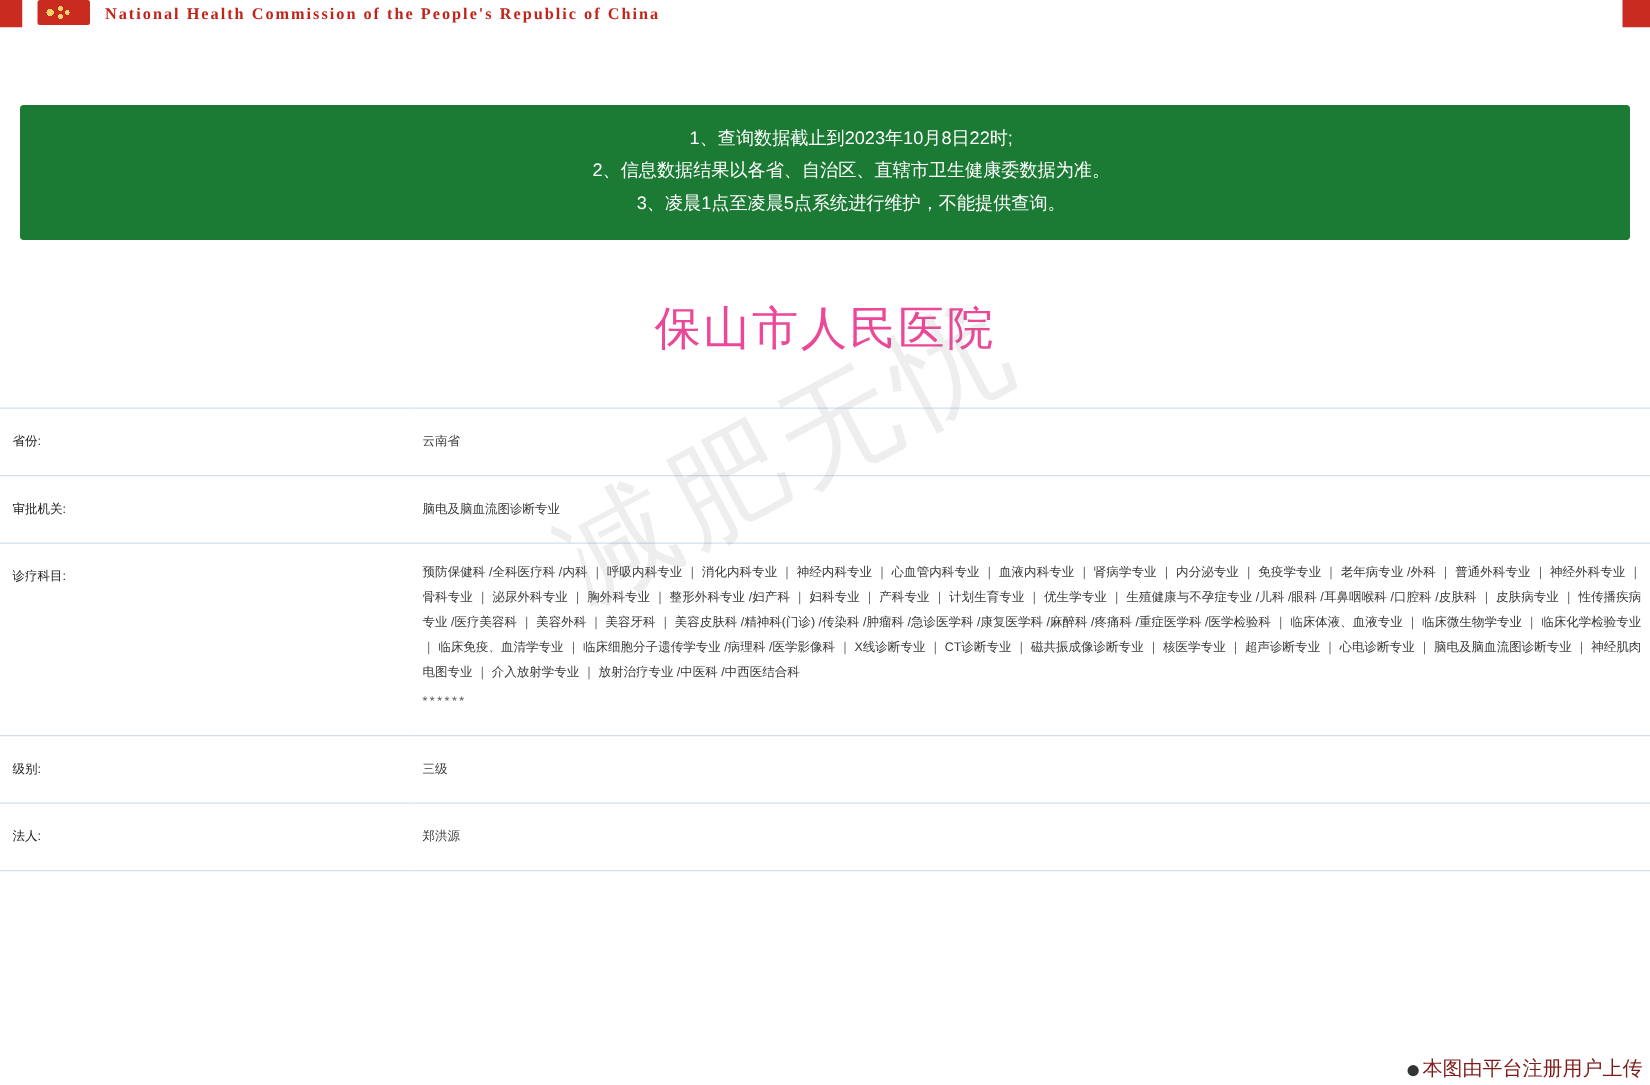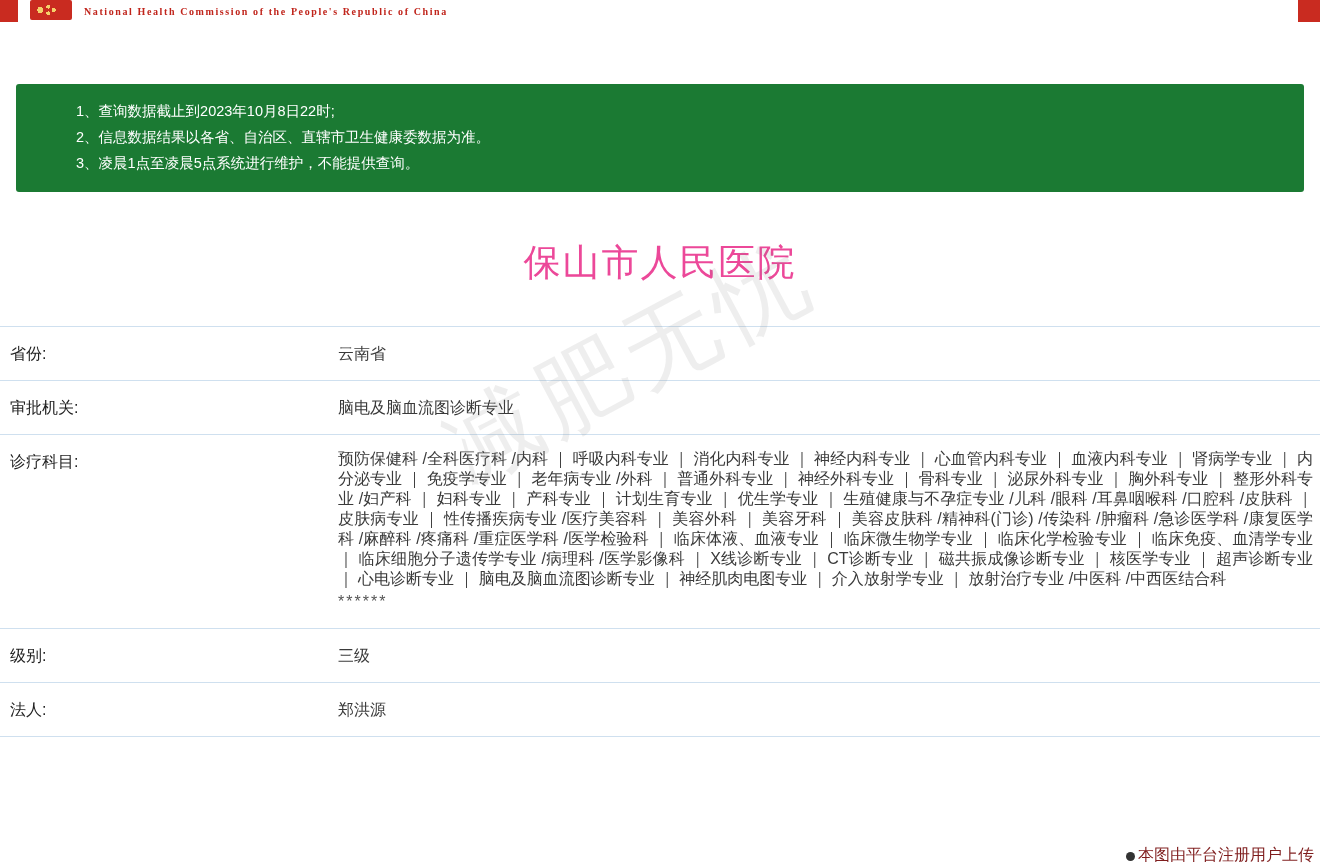--- a/index.html
+++ b/index.html
@@ -75,36 +75,37 @@
     background:
       radial-gradient(circle at 18% 50%, #f4d06a 0 3px, transparent 3px),
       radial-gradient(circle at 42% 26%, #f4d06a 0 2px, transparent 2px),
       radial-gradient(circle at 58% 50%, #f4d06a 0 2px, transparent 2px),
       radial-gradient(circle at 42% 74%, #f4d06a 0 2px, transparent 2px),
       linear-gradient(#c92b20, #c92b20);
   }
   .header-title-en {
     font-family: "Liberation Serif", serif;
     font-weight: bold;
-    font-size: 10px;
+    font-size: 13px;
     letter-spacing: 1.6px;
     color: #c0241b;
     white-space: nowrap;
     margin-left: 4px;
   }
 
   
   .notice {
     margin: 62px 16px 0 16px;
     background: #1b7a33;
     color: #ffffff;
     border-radius: 3px;
     padding: 14px 18px 16px 60px;
     box-sizing: border-box;
     width: 1288px;
+    text-align: center;
   }
   .notice-line {
     font-size: 14.5px;
     line-height: 26px;
     white-space: nowrap;
   }
 
   
   .hospital-title {
     text-align: center;
@@ -123,21 +124,21 @@
     border-collapse: collapse;
     table-layout: fixed;
   }
   .info-table tr {
     border-top: 1px solid #cfe0ef;
     border-bottom: 1px solid #cfe0ef;
   }
   .info-table td {
     vertical-align: top;
     padding: 14px 0 14px 0;
-    font-size: 16px;
+    font-size: 10px;
     line-height: 25px;
     color: #333333;
   }
   td.label {
     width: 330px;
     padding-left: 10px;
     box-sizing: border-box;
     color: #222222;
   }
   td.value {

